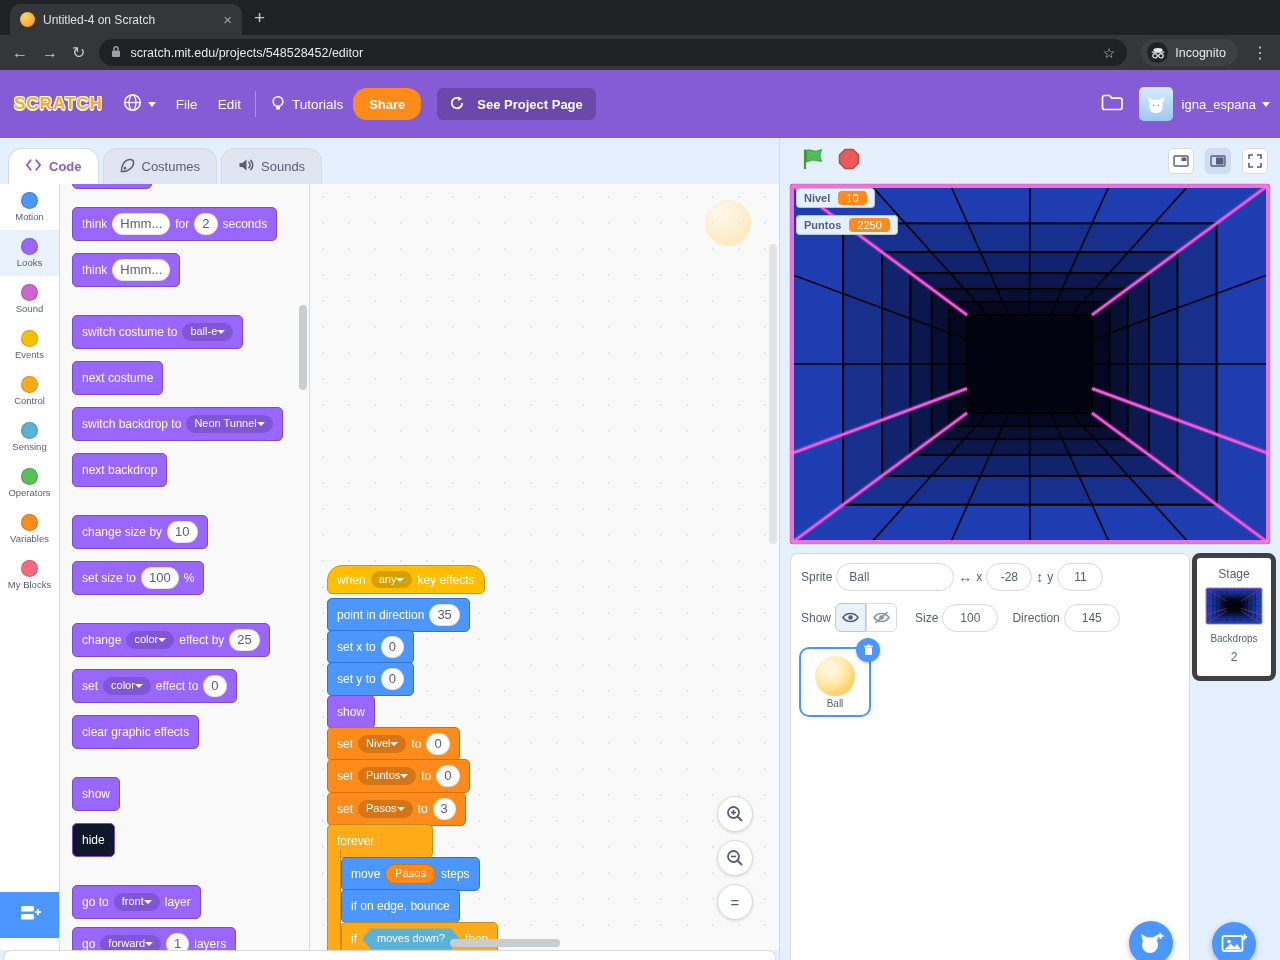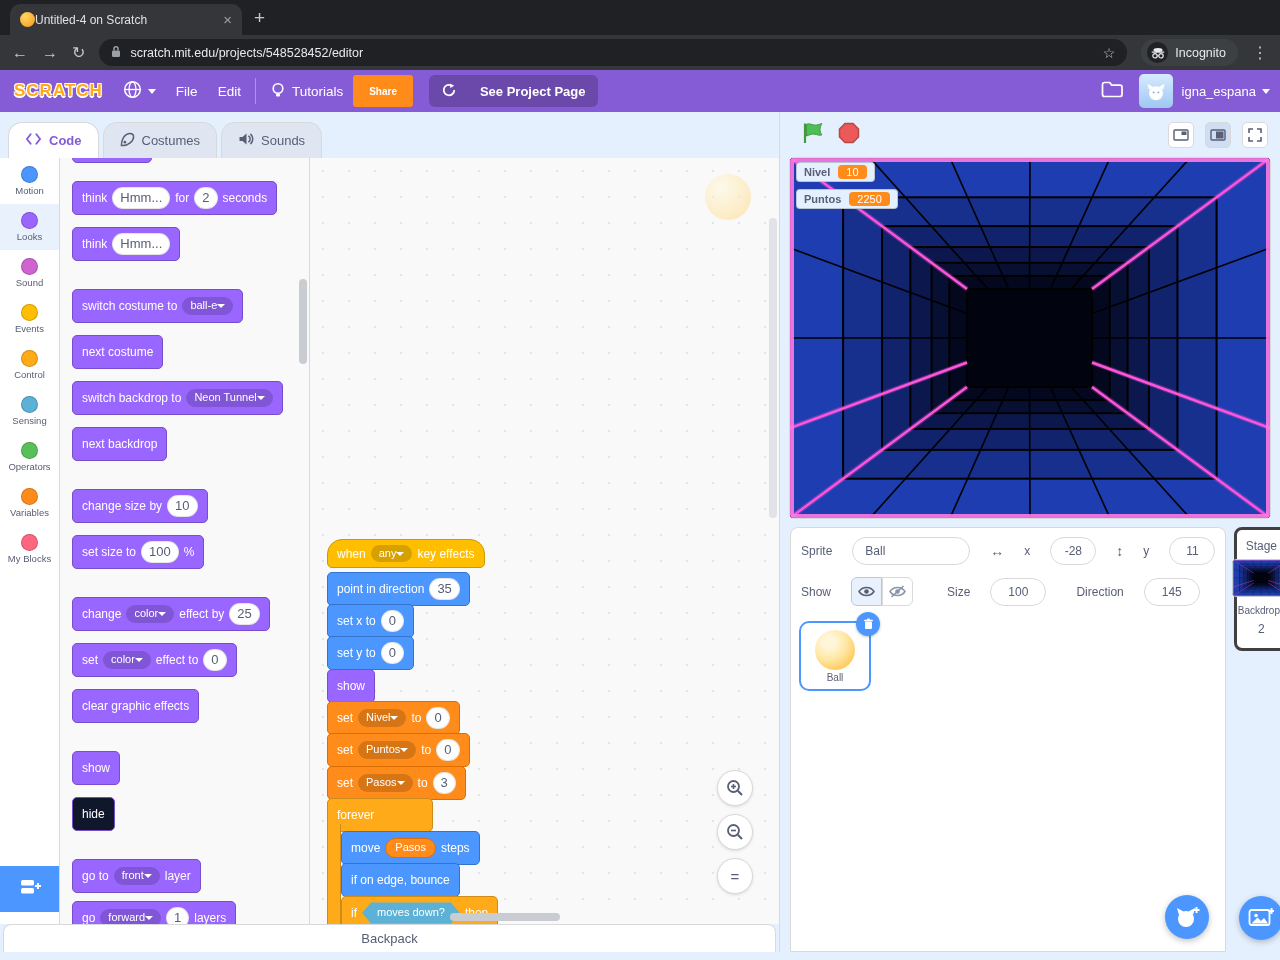--- a/index.html
+++ b/index.html
@@ -1,44 +1,44 @@
 <!DOCTYPE html>
 <html><head>
 <meta charset="utf-8">
 <style>
 *{margin:0;padding:0;box-sizing:border-box}
 html,body{width:1280px;height:960px}
 body{font-family:"Liberation Sans",sans-serif;background:#e5f0ff;overflow:hidden;position:relative}
 
 
 .tabstrip{height:35px;background:#202124;display:flex;align-items:flex-end;padding-left:10px}
-.btab{width:232px;height:31px;background:#35363a;border-radius:10px 10px 0 0;display:flex;align-items:center;padding:0 10px;color:#dfe1e5;font-size:12px}
+.btab{width:232px;height:31px;background:#35363a;border-radius:10px 10px 0 0;display:flex;align-items:center;gap:8px;padding:0 10px;color:#dfe1e5;font-size:12px}
 .favicon{width:15px;height:15px;border-radius:50%;background:radial-gradient(circle at 35% 30%,#ffd95e,#f7941e);flex:none}
 .btab-title{flex:1;overflow:hidden;white-space:nowrap}
 .btab-close{color:#9aa0a6;font-size:15px;line-height:1}
 .newtab{color:#c4c7c5;font-size:19px;margin:0 0 8px 12px;line-height:1}
 .toolbar{height:35px;background:#35363a;display:flex;align-items:center;gap:14px;padding:0 12px}
 .navicon{color:#c4c7c5;font-size:16px;line-height:1}
 .addressbar{flex:1;height:27px;background:#202124;border-radius:14px;display:flex;align-items:center;gap:9px;padding:0 12px;color:#e8eaed;font-size:12.5px}
 .urltext{flex:1;white-space:nowrap;overflow:hidden}
 .star{color:#c4c7c5;font-size:14px}
 .incog{display:flex;align-items:center;gap:7px;background:#3c4043;border-radius:14px;padding:3px 12px 3px 6px;color:#e8eaed;font-size:12.5px}
 .incogicon{width:21px;height:21px;border-radius:50%;background:#202124;display:flex;align-items:center;justify-content:center}
 .dots{color:#c4c7c5;font-size:16px}
 
 
-.scratchbar{height:42px;background:#855cd6;display:flex;align-items:center;padding:0 10px;color:#fff}
+.scratchbar{height:68px;background:#855cd6;display:flex;align-items:center;padding:0 10px;color:#fff}
 .logo{font-size:17px;font-weight:800;color:#ffab19;letter-spacing:1px;margin:0 10px 0 4px;
  text-shadow:-1px -1px 0 #fff,1px -1px 0 #fff,-1px 1px 0 #fff,1px 1px 0 #fff,0 2px 0 #fff}
 .mb-item{padding:0 10px;height:50px;display:flex;align-items:center;gap:6px;font-size:13.5px}
 .mb-sep{width:1px;height:26px;background:rgba(255,255,255,0.35);margin:0 4px}
 .caret{width:0;height:0;border-left:4px solid transparent;border-right:4px solid transparent;border-top:5px solid #fff}
 .proj-input{width:185px;height:32px;background:rgba(255,255,255,0.25);border:1px solid rgba(255,255,255,0.45);border-radius:6px;color:#fff;font-size:13px;padding:0 10px;margin:0 12px;outline:none;font-family:inherit}
-.share{background:#ff8c1a;border-radius:3px;height:32px;padding:4px 16px;display:flex;align-items:center;font-weight:bold;font-size:10px}
-.spp{background:rgba(0,0,0,0.2);border-radius:6px;height:32px;padding:0 13px;display:flex;align-items:center;gap:24px;font-weight:bold;font-size:13px;margin-left:16px}
+.share{background:#ff8c1a;border-radius:14px;height:32px;padding:4px 16px;display:flex;align-items:center;font-weight:bold;font-size:13px}
+.spp{background:rgba(0,0,0,0.2);border-radius:6px;height:32px;padding:0 13px;display:flex;align-items:center;gap:13px;font-weight:bold;font-size:13px;margin-left:16px}
 .spacer{flex:1}
 .avatar{width:34px;height:34px;border-radius:5px;background:linear-gradient(#d7ebff,#9ec7f2);display:flex;align-items:center;justify-content:center;margin-left:16px}
 .uname{font-size:13px;margin:0 6px 0 9px}
 
 
 .mainrow{display:flex;height:840px}
 .left{width:780px;display:flex;flex-direction:column;background:#e5f0ff;border-right:1px solid #d9d9d9}
 .tabrow{height:46px;background:#e5f0ff;display:flex;align-items:flex-end;padding-left:8px;gap:4px}
 .tab{height:36px;padding:0 16px;border-radius:14px 14px 0 0;background:#dfe6f2;border:1px solid #d9d9d9;border-bottom:none;display:flex;align-items:center;gap:7px;font-size:13px;color:#575e75}
 .tab.active{background:#fff;color:#855cd6;font-weight:bold}
@@ -76,38 +76,38 @@
 .controls{height:46px;display:flex;align-items:center;gap:14px;padding-left:12px}
 .layoutbtns{margin-left:auto;display:flex;gap:11px;margin-right:2px}
 .layoutbtn{width:26px;height:26px;border:1px solid #d9d9d9;border-radius:5px;background:#fff;display:flex;align-items:center;justify-content:center}
 .layoutbtn.active{background:#cfdef2}
 .stagebox{width:480px;height:360px;position:relative;background:#000;border-radius:4px;overflow:hidden;box-shadow:0 0 0 1px #d9d9d9}
 .tunnel{position:absolute;inset:0}
 .monitor{position:absolute;left:6px;display:flex;align-items:center;gap:8px;background:#e5f0ff;border:1px solid rgba(0,0,0,0.18);border-radius:4px;padding:2px 7px;font-size:11px;color:#575e75;font-weight:bold}
 .mval{background:#ff8c1a;color:#fff;border-radius:4px;padding:1px 8px;min-width:26px;text-align:center;font-weight:normal}
 .spritearea{flex:1;display:flex;gap:8px;margin-top:9px}
 .spanel{flex:1;background:#fff;border:1px solid #d9d9d9;border-radius:8px 8px 0 0;display:flex;flex-direction:column;position:relative}
-.srow{display:flex;align-items:center;gap:20px;padding:9px 10px 3px;font-size:12px;color:#575e75}
+.srow{display:flex;align-items:center;gap:4px;padding:9px 10px 3px;font-size:12px;color:#575e75}
 .sinput{height:28px;border:1px solid #d9d9d9;border-radius:15px;font-size:12px;color:#575e75;background:#fff;outline:none;font-family:inherit;text-align:center}
 .sname{width:118px;text-align:left;padding:0 12px}
 .sxy{width:46px}
 .ssz{width:56px}
 .arrowglyph{color:#575e75;font-size:14px}
 .eyebtn{width:31px;height:29px;border:1px solid #d9d9d9;background:#fff;display:flex;align-items:center;justify-content:center}
 .eyebtn.on{background:#e9f1fc;border-color:#b7c8e6;border-radius:6px 0 0 6px}
 .eyebtn.off{border-radius:0 6px 6px 0}
 .slist{flex:1;position:relative}
 .scard{position:absolute;left:8px;top:12px;width:72px;height:70px;border:2px solid #4c97ff;border-radius:10px;background:#fff;display:flex;flex-direction:column;align-items:center;justify-content:center;gap:2px}
 .ballimg{width:40px;height:40px;border-radius:50%;background:radial-gradient(circle at 35% 30%,#fff6da 15%,#ffe8a6 45%,#ffc857 80%,#ffa92e)}
 .scard-name{font-size:10px;color:#575e75}
 .delbadge{position:absolute;top:-11px;right:-11px;width:24px;height:24px;border-radius:50%;background:#4c97ff;display:flex;align-items:center;justify-content:center;box-shadow:0 1px 3px rgba(0,0,0,0.25)}
 .addsprite,.addbackdrop{width:44px;height:44px;border-radius:50%;background:#4c97ff;display:flex;align-items:center;justify-content:center;box-shadow:0 2px 6px rgba(0,0,0,0.25)}
 .addsprite{position:absolute;right:16px;bottom:12px}
 .stagecol{width:72px;display:flex;flex-direction:column;align-items:center;position:relative}
-.stagecard{width:54px;background:#fff;border:3px solid #404040;border-radius:8px;padding:9px 16px 12px;display:flex;flex-direction:column;align-items:center;gap:6px}
+.stagecard{width:84px;background:#fff;border:5px solid #404040;border-radius:8px;padding:9px 16px 12px;display:flex;flex-direction:column;align-items:center;gap:6px}
 .stitle{font-size:12px;color:#575e75}
 .bthumb{width:58px;height:38px;border:1px solid #c7cdd8;border-radius:4px;overflow:hidden;position:relative;background:#000}
 .bdl{font-size:10px;color:#575e75;margin-top:2px}
 .bdc{font-size:12px;color:#575e75}
 .addbackdrop{position:absolute;bottom:12px;left:50%;transform:translateX(-50%)}
 </style>
 </head>
 <body>
 
 <div class="tabstrip">

